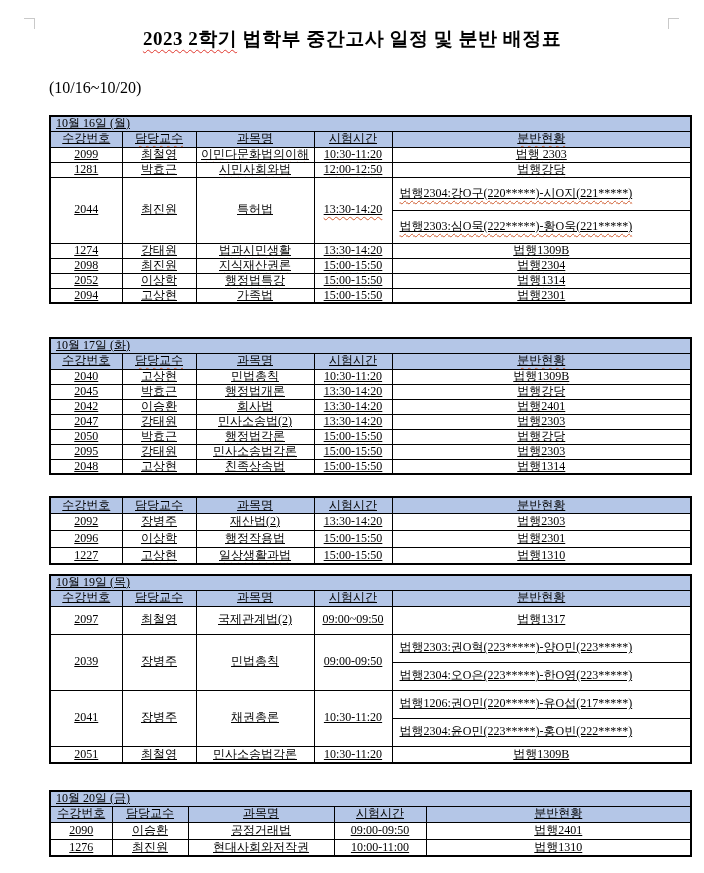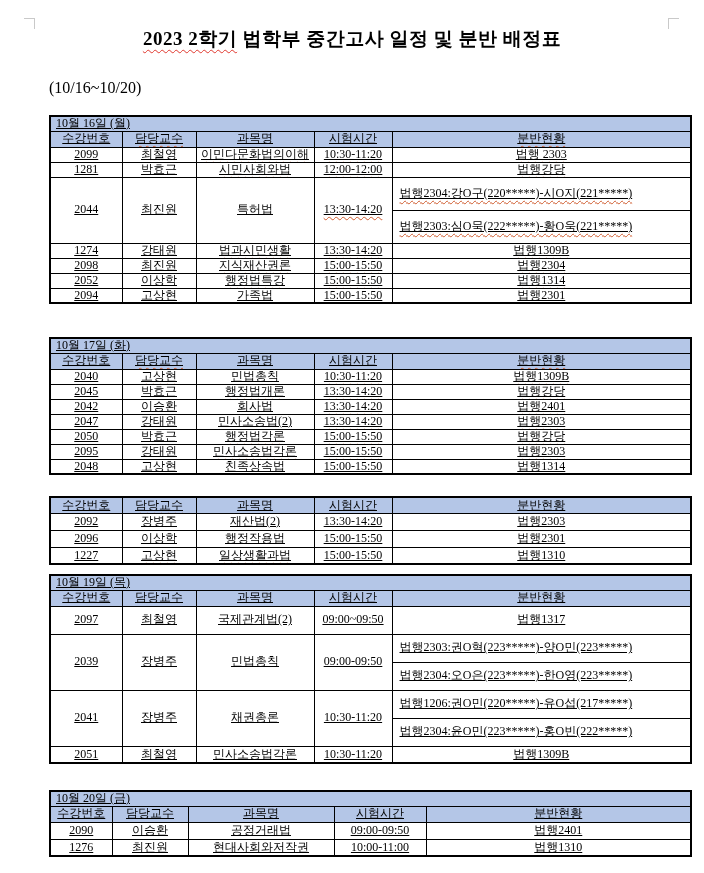--- a/index.html
+++ b/index.html
@@ -80,21 +80,21 @@
               <td>2099</td>
               <td>최철영</td>
               <td class="wv">이민다문화법의이해</td>
               <td class="wv">10:30-11:20</td>
               <td class="wv ">법행 2303</td>
             </tr>
             <tr style="height: 15px;">
               <td>1281</td>
               <td>박효근</td>
               <td class="wv">시민사회와법</td>
-              <td class="wv">12:00-12:00</td>
+              <td class="wv">12:00-12:50</td>
               <td class="wv ">법행강당</td>
             </tr>
             <tr style="height: 33px;">
               <td rowspan="2">2044</td>
               <td rowspan="2">최진원</td>
               <td rowspan="2">특허법</td>
               <td rowspan="2" class="wv">13:30-14:20</td>
               <td class="wv rl">법행2304:강O구(220*****)-시O지(221*****)</td>
             </tr>
             <tr style="height: 33px;">

